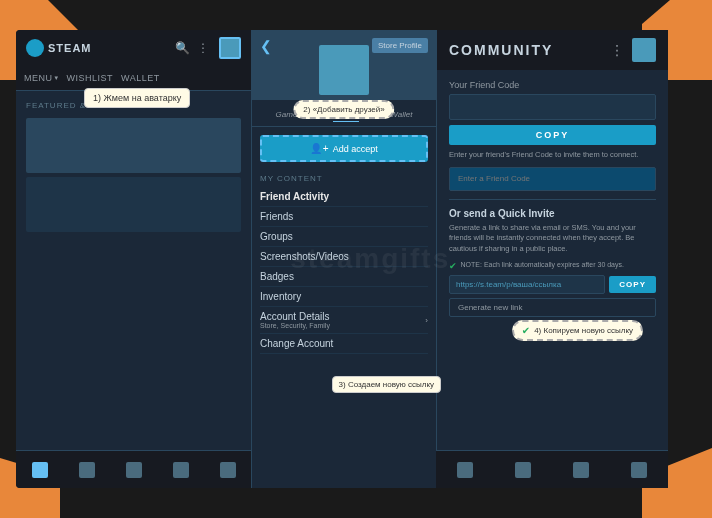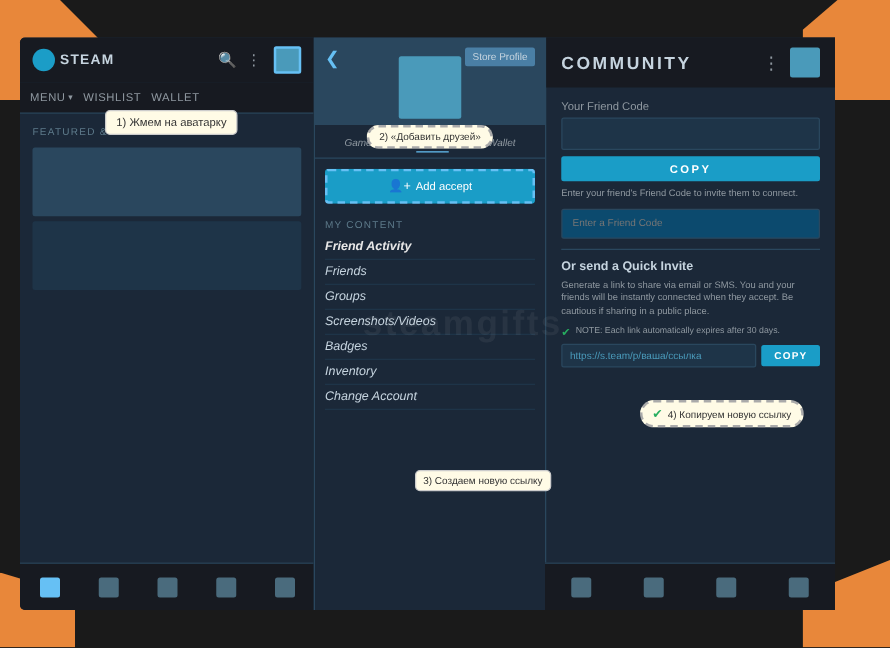--- a/index.html
+++ b/index.html
@@ -300,21 +300,20 @@
 
     .my-content-label {
       color: #5d7a8a;
       font-size: 8px;
       letter-spacing: 1px;
       padding: 4px 8px 2px;
     }
 
     .menu-items {
       padding: 2px 8px;
-      font-style: italic;
     }
 
     .menu-item {
       color: #c6d4df;
       font-size: 10px;
       padding: 4px 0;
       cursor: pointer;
       border-bottom: 1px solid #1e3448;
     }
 
@@ -653,20 +652,27 @@
 
     <div class="my-content-label">MY CONTENT</div>
 
     <div class="menu-items">
       <div class="menu-item bold">Friend Activity</div>
       <div class="menu-item">Friends</div>
       <div class="menu-item">Groups</div>
       <div class="menu-item">Screenshots/Videos</div>
       <div class="menu-item">Badges</div>
       <div class="menu-item">Inventory</div>
+      <div class="menu-item menu-item-sub">
+        <div>
+          <div style="color:#c6d4df;font-size:10px;">Account Details</div>
+          <div class="menu-item-sub-text">Store, Security, Family</div>
+        </div>
+        <span style="color:#8f98a0;font-size:8px;">›</span>
+      </div>
       <div class="menu-item">Change Account</div>
     </div>
 
     <div class="annotation-3">3) Создаем новую ссылку</div>
 
   </div>
 
   <div class="community-panel" style="position:relative;">
     <div class="community-header">
       <span class="community-title">COMMUNITY</span>
@@ -693,20 +699,21 @@
       <div class="note-check">
         <span class="note-check-icon">✔</span>
         <div class="note-text">NOTE: Each link automatically expires after 30 days.</div>
       </div>
 
       <div class="link-row">
         <input class="link-url" type="text" value="https://s.team/p/ваша/ссылка" placeholder="https://s.team/p/ваша/ссылка" style="">
         <div class="copy-btn-small">COPY</div>
       </div>
 
+      <div class="generate-link-btn">Generate new link</div>
     </div>
 
     <div class="annotation-4">
       <span class="checkmark-icon">✔</span>
       <span>4) Копируем новую ссылку</span>
     </div>
 
     <div class="community-bottom-nav">
       <div class="bottom-nav-icon"></div>
       <div class="bottom-nav-icon"></div>

